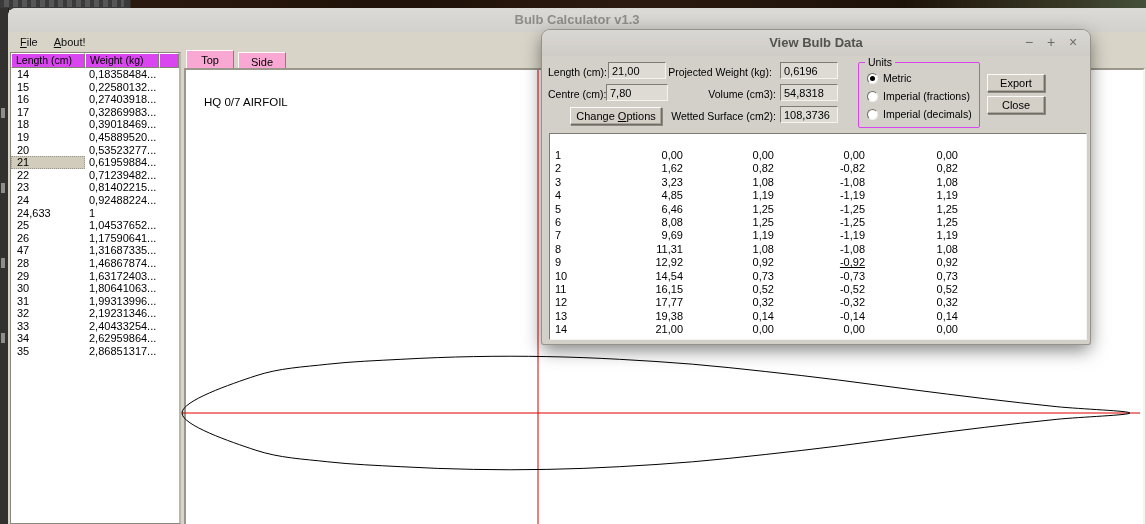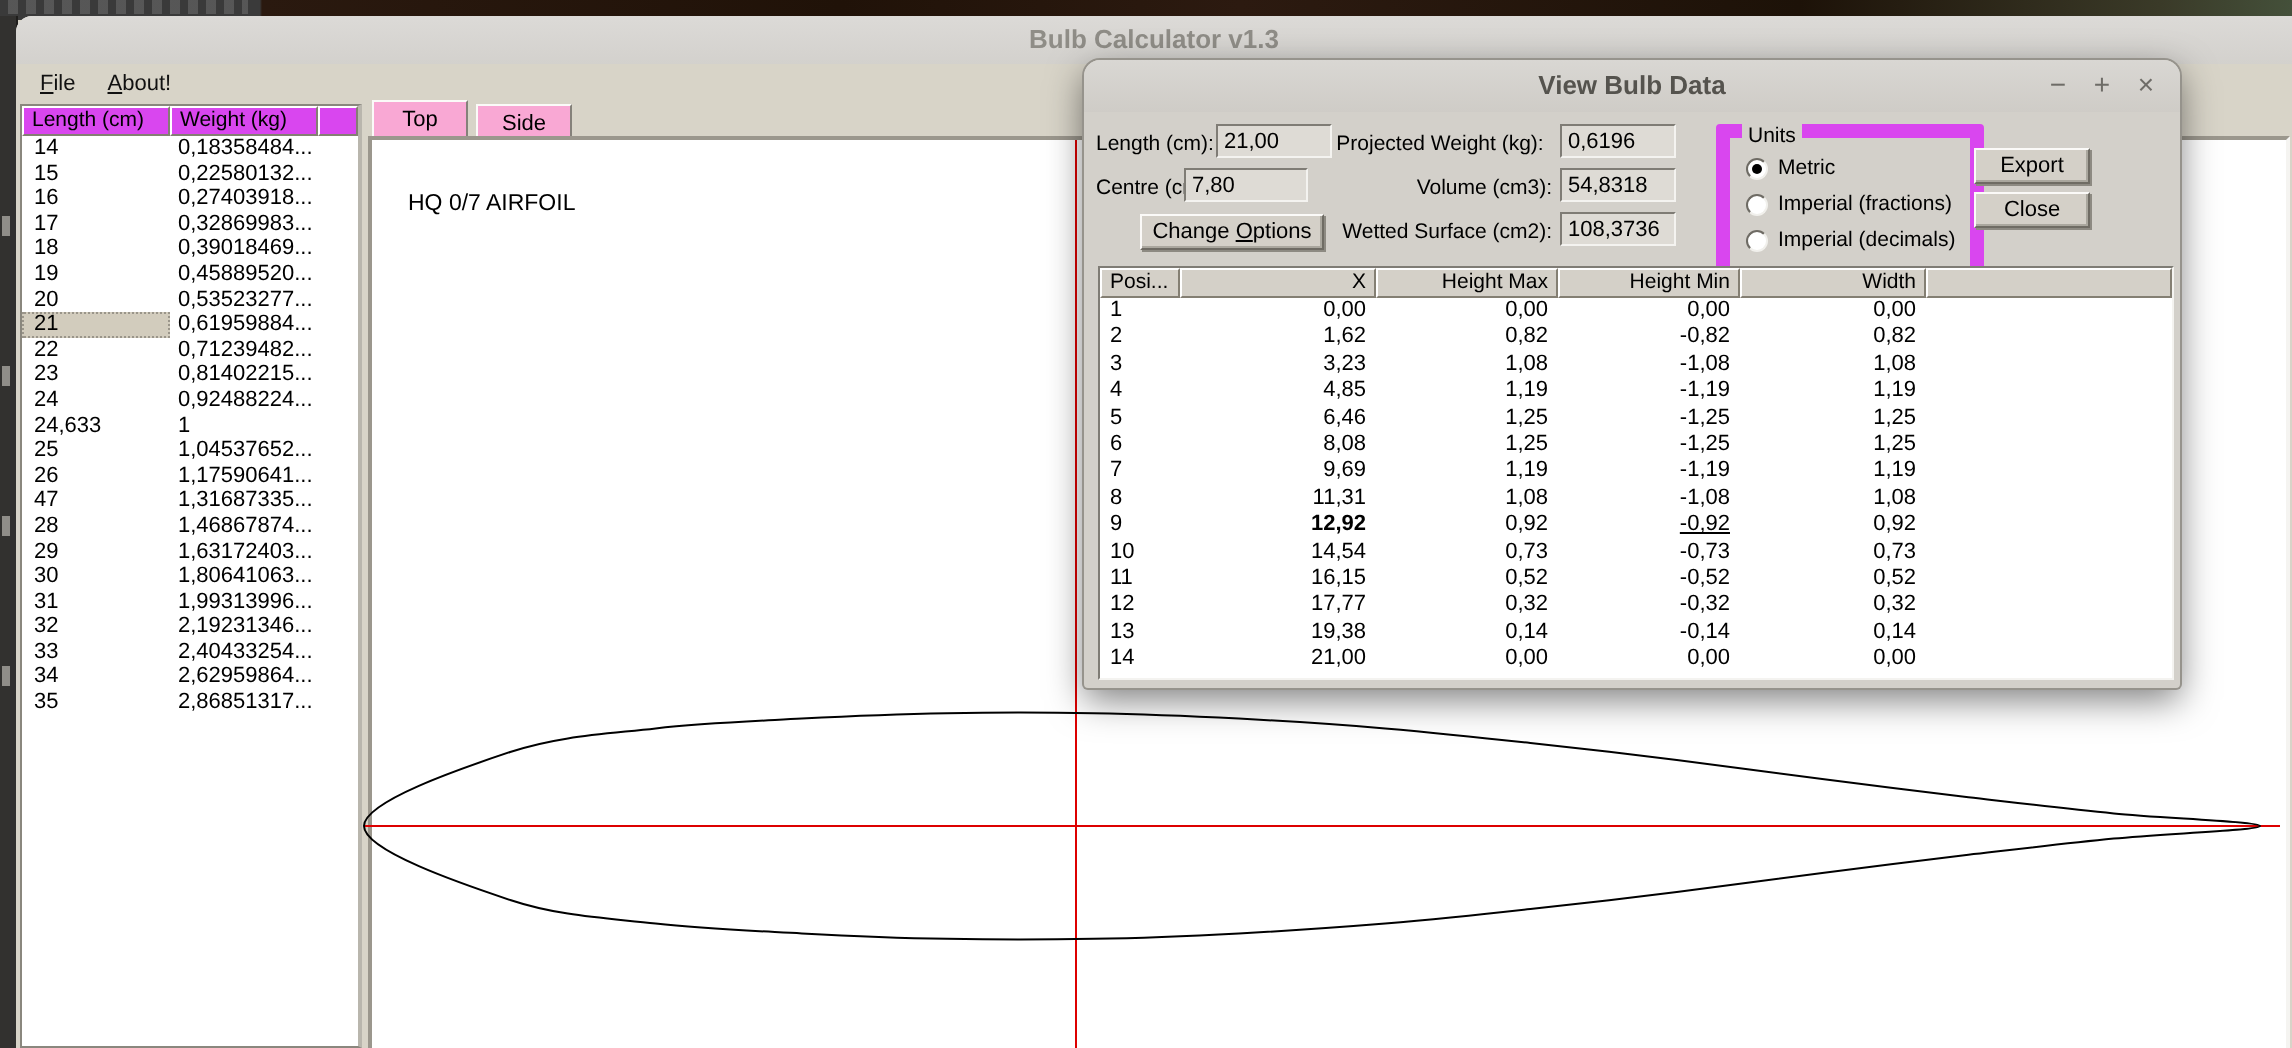--- a/index.html
+++ b/index.html
@@ -62,21 +62,21 @@
   .dlg-label{position:absolute;font-size:10.5px;color:#000;white-space:nowrap}
   .dlg-input{position:absolute;height:17px;box-sizing:border-box;background:#dedbd5;
     border:1px solid;border-color:#7f7c75 #f4f3f0 #f4f3f0 #7f7c75;
     font-size:11px;font-family:"Liberation Sans",sans-serif;padding:1px 3px;color:#000}
   .btn3d{position:absolute;background:#d4d0c8;box-sizing:border-box;
     border:1px solid;border-color:#fbfaf8 #6f6c64 #6f6c64 #fbfaf8;
     box-shadow:inset -1px -1px 0 #aaa79e,1px 1px 0 #8d8a82;
     font-size:11px;font-family:"Liberation Sans",sans-serif;
     text-align:center;color:#000;cursor:default}
   .btn3d u{text-decoration:underline}
-  .groupbox{position:absolute;border:7px solid #d946ef;border-radius:2px}
+  .groupbox{position:absolute;border:1px solid #d946ef;border-radius:2px}
   .groupbox .gb-label{position:absolute;top:-7px;left:6px;background:#d3d0ca;
     padding:0 3px;font-size:10.5px}
   .radio-row{position:absolute;left:8px;height:14px;display:flex;align-items:center;gap:5px}
   .radio{width:11px;height:11px;border-radius:50%;background:#fff;box-sizing:border-box;
     border:1px solid;border-color:#6e6b64 #f1f0ec #f1f0ec #6e6b64;position:relative}
   .radio.on::after{content:"";position:absolute;left:2px;top:2px;width:5px;height:5px;
     border-radius:50%;background:#000}
   .radio-label{font-size:10.5px;white-space:nowrap}
 
   
@@ -232,21 +232,21 @@
   <div class="dialog-titlebar">
     <span class="dialog-title">View Bulb Data</span>
   </div>
   <div class="win-btn" style="right:52px">−</div>
   <div class="win-btn" style="right:30px">+</div>
   <div class="win-btn" style="right:8px">×</div>
 
   <div class="dlg-label" style="left:6px;top:36px">Length (cm):</div>
   <input class="dlg-input" style="left: 66px; top: 32px; width: 58px;" value="21,00">
   <div class="dlg-label" style="left:6px;top:58px">Centre (cm):</div>
-  <input class="dlg-input" style="left: 50px; top: 54px; width: 62px;" value="7,80">
+  <input class="dlg-input" style="left: 64px; top: 54px; width: 62px;" value="7,80">
 
   <div class="dlg-label" style="left:122px;top:36px;width:112px;text-align:center">Projected Weight (kg):</div>
   <input class="dlg-input" style="left: 238px; top: 32px; width: 58px;" value="0,6196">
   <div class="dlg-label" style="left:122px;top:58px;width:112px;text-align:right">Volume (cm3):</div>
   <input class="dlg-input" style="left: 238px; top: 54px; width: 58px;" value="54,8318">
   <div class="dlg-label" style="left:122px;top:80px;width:112px;text-align:right">Wetted Surface (cm2):</div>
   <input class="dlg-input" style="left: 238px; top: 76px; width: 58px;" value="108,3736">
 
   <div class="btn3d" style="left:28px;top:77px;width:92px;height:18px;line-height:16px">
     <span>Change </span><u>O</u><span>ptions</span>
@@ -271,28 +271,20 @@
   </div>
 
   <div class="btn3d" style="left:445px;top:44px;width:58px;height:18px;line-height:16px">
     <span>Export</span>
   </div>
   <div class="btn3d" style="left:445px;top:66px;width:58px;height:18px;line-height:16px">
     <span>Close</span>
   </div>
 
   <div class="dlg-table">
-    <div class="dt-header">
-      <div class="hcell" style="width:40px">Posi...</div>
-      <div class="hcell num" style="width:98px">X</div>
-      <div class="hcell num" style="width:91px">Height Max</div>
-      <div class="hcell num" style="width:91px">Height Min</div>
-      <div class="hcell num" style="width:93px">Width</div>
-      <div class="hcell" style="flex:1"></div>
-    </div>
     <div class="dt-rows">
         <div class="dt-row">
           <div class="cell" style="width: 40px;">1</div>
           <div class="cell num" style="width: 98px;">0,00</div>
           <div class="cell num" style="width: 91px;">0,00</div>
           <div class="cell num" style="width: 91px;">0,00</div>
           <div class="cell num" style="width: 93px;">0,00</div>
         </div>
         <div class="dt-row">
           <div class="cell" style="width: 40px;">2</div>
@@ -338,21 +330,21 @@
         </div>
         <div class="dt-row">
           <div class="cell" style="width: 40px;">8</div>
           <div class="cell num" style="width: 98px;">11,31</div>
           <div class="cell num" style="width: 91px;">1,08</div>
           <div class="cell num" style="width: 91px;">-1,08</div>
           <div class="cell num" style="width: 93px;">1,08</div>
         </div>
         <div class="dt-row">
           <div class="cell" style="width: 40px;">9</div>
-          <div class="cell num" style="width: 98px; font-weight: bold;">12,92</div>
+          <div class="cell num" style="width: 98px;">12,92</div>
           <div class="cell num" style="width: 91px;">0,92</div>
           <div class="cell num" style="width: 91px; text-decoration: underline;">-0,92</div>
           <div class="cell num" style="width: 93px;">0,92</div>
         </div>
         <div class="dt-row">
           <div class="cell" style="width: 40px;">10</div>
           <div class="cell num" style="width: 98px;">14,54</div>
           <div class="cell num" style="width: 91px;">0,73</div>
           <div class="cell num" style="width: 91px;">-0,73</div>
           <div class="cell num" style="width: 93px;">0,73</div>

